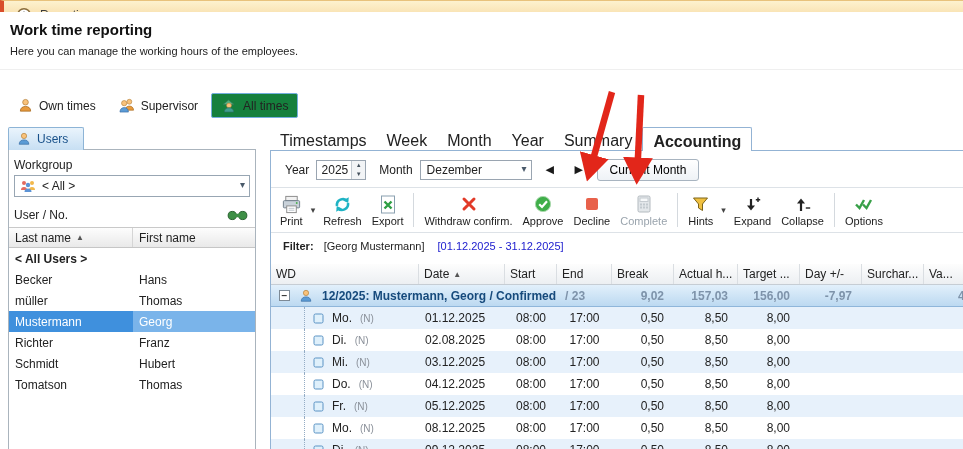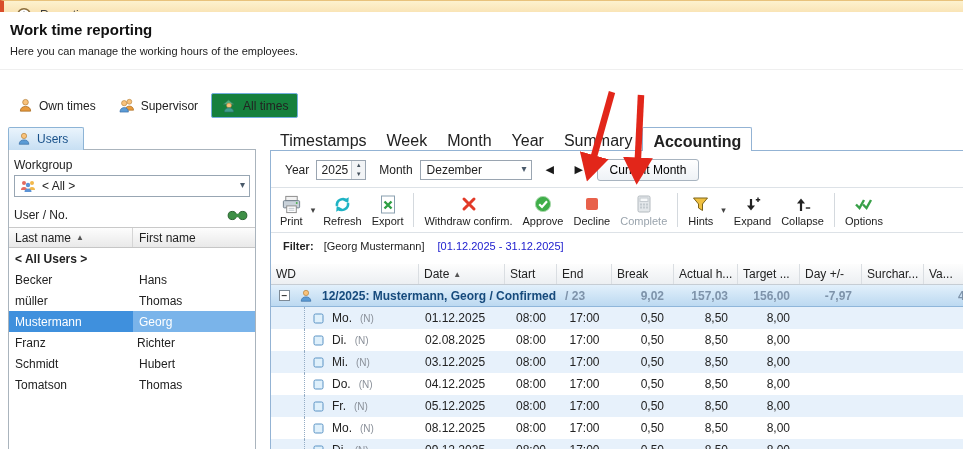--- a/index.html
+++ b/index.html
@@ -225,22 +225,22 @@
           </div>
           <div class="ug-row">
             <div class="ug-c w1">müller</div>
             <div class="ug-c w2">Thomas</div>
           </div>
           <div class="ug-row selected">
             <div class="ug-c w1">Mustermann</div>
             <div class="ug-c w2">Georg</div>
           </div>
           <div class="ug-row">
+            <div class="ug-c w1">Richter</div>
             <div class="ug-c w2">Franz</div>
-            <div class="ug-c w1">Richter</div>
           </div>
           <div class="ug-row">
             <div class="ug-c w1">Schmidt</div>
             <div class="ug-c w2">Hubert</div>
           </div>
           <div class="ug-row">
             <div class="ug-c w1">Tomatson</div>
             <div class="ug-c w2">Thomas</div>
           </div>
       </div>

